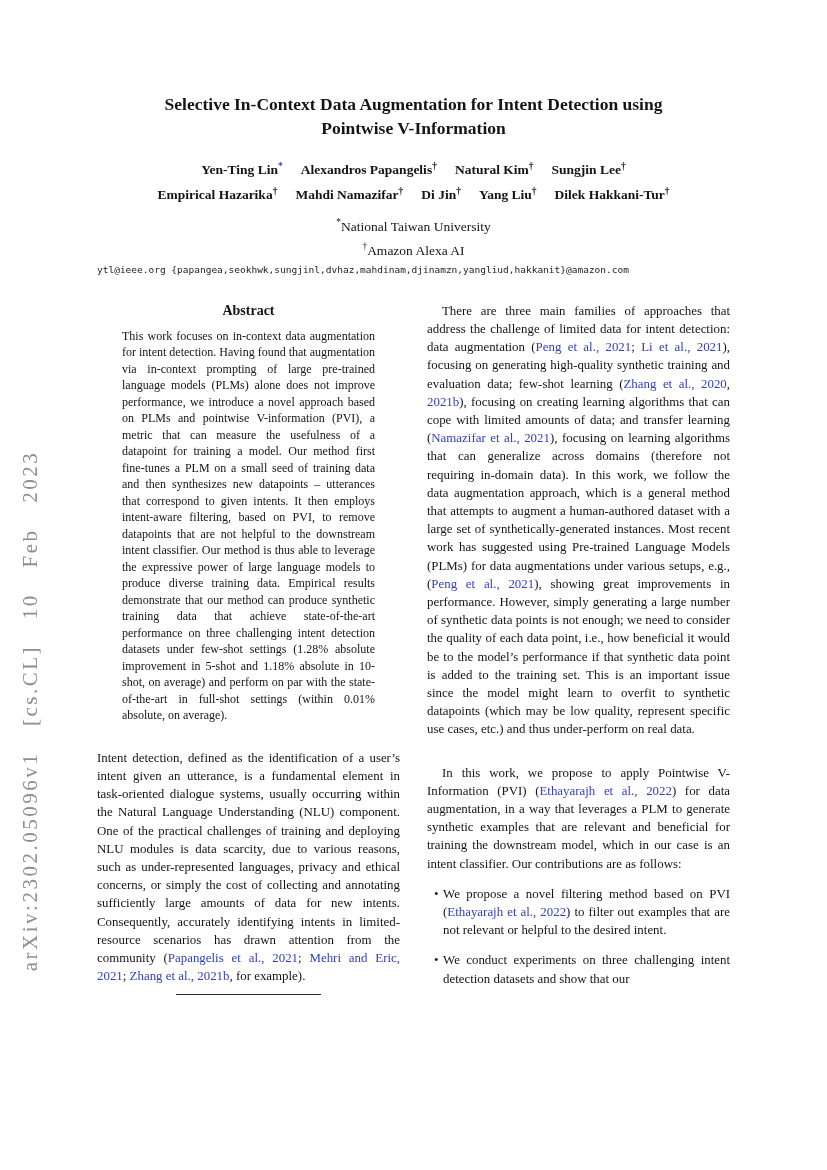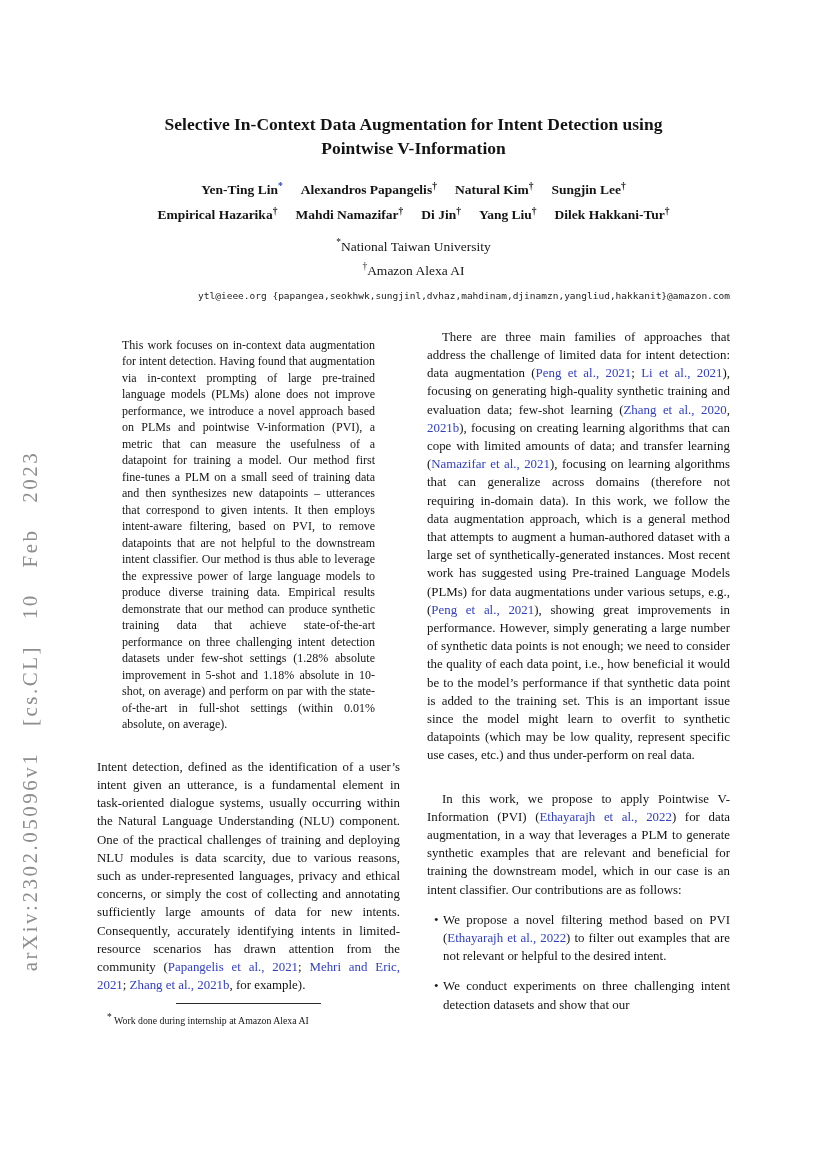--- a/index.html
+++ b/index.html
@@ -8,28 +8,28 @@
     font-family:"Liberation Serif",serif;color:#141414;overflow:hidden;
   }
   
   .arxiv-banner{
     position:absolute;left:18px;top:1056px;width:690px;
     transform-origin:0 0;transform:rotate(-90deg);
     text-align:center;white-space:nowrap;
     font-size:21px;letter-spacing:2.5px;word-spacing:18px;
     color:var(--banner,#8e8e8e);
   }
-  .content{position:absolute;left:97px;top:0;width:633px;padding-top:100px;}
+  .content{position:absolute;left:97px;top:0;width:633px;padding-top:80px;}
   .title{font-size:17.5px;font-weight:bold;text-align:center;line-height:24px;}
   .authors{margin-top:16px;text-align:center;font-size:13.5px;font-weight:bold;line-height:21px;}
   .authors .author{margin:16px 9px;white-space:nowrap;}
   .authors sup,.affil sup,.footnote sup{font-size:9.5px;}
   .affils{margin-top:7px;text-align:center;font-size:13.5px;line-height:20px;}
   .emails{
-    margin-top:9px;text-align:right;
+    margin-top:3px;text-align:left;
     font-family:"DejaVu Sans Mono",monospace;font-size:9.5px;color:#1a1a1a;
   }
   .columns{display:flex;gap:27px;margin-top:27px;align-items:flex-start;}
   .col{width:303px;font-size:12.9px;line-height:18.2px;text-align:justify;}
   .abstract-head{text-align:center;font-size:14px;font-weight:bold;line-height:17px;}
   .abstract-body{margin:9px 25px 0 25px;font-size:12px;line-height:16.5px;text-align:justify;}
   .sec-head{margin-top:16px;font-size:14.5px;font-weight:bold;line-height:18px;text-align:left;}
   .sec-num{margin-right:14px;}
   .para{margin-top:25px;}
   .para.indent{text-indent:15px;}
@@ -61,27 +61,27 @@
     <div class="affils">
       <div class="affil"><sup>*</sup><span>National Taiwan University</span></div>
       <div class="affil"><sup>†</sup><span>Amazon Alexa AI</span></div>
     </div>
 
     <div class="emails">ytl@ieee.org  {papangea,seokhwk,sungjinl,dvhaz,mahdinam,djinamzn,yangliud,hakkanit}@amazon.com</div>
 
     <div class="columns">
 
       <div class="col">
+        <div class="abstract-head">Abstract</div>
         <div class="abstract-body">This work focuses on in-context data augmentation for intent detection. Having found that augmentation via in-context prompting of large pre-trained language models (PLMs) alone does not improve performance, we introduce a novel approach based on PLMs and pointwise V-information (PVI), a metric that can measure the usefulness of a datapoint for training a model. Our method first fine-tunes a PLM on a small seed of training data and then synthesizes new datapoints – utterances that correspond to given intents. It then employs intent-aware filtering, based on PVI, to remove datapoints that are not helpful to the downstream intent classifier. Our method is thus able to leverage the expressive power of large language models to produce diverse training data. Empirical results demonstrate that our method can produce synthetic training data that achieve state-of-the-art performance on three challenging intent detection datasets under few-shot settings (1.28% absolute improvement in 5-shot and 1.18% absolute in 10-shot, on average) and perform on par with the state-of-the-art in full-shot settings (within 0.01% absolute, on average).</div>
 
 
         <div class="para"><span>Intent detection, defined as the identification of a user’s intent given an utterance, is a fundamental element in task-oriented dialogue systems, usually occurring within the Natural Language Understanding (NLU) component. One of the practical challenges of training and deploying NLU modules is data scarcity, due to various reasons, such as under-represented languages, privacy and ethical concerns, or simply the cost of collecting and annotating sufficiently large amounts of data for new intents. Consequently, accurately identifying intents in limited-resource scenarios has drawn attention from the community (</span><span class="cite">Papangelis et al., 2021</span><span>; </span><span class="cite">Mehri and Eric, 2021</span><span>; </span><span class="cite">Zhang et al., 2021b</span><span>, for example).</span></div>
 
         <hr class="footnote-rule">
-        <div class="footnote"><sup>*</sup><span> Work done during internship at Amazon Alexa AI</span></div>
       </div>
 
       <div class="col">
         <div class="para indent" style="margin-top:0;"><span>There are three main families of approaches that address the challenge of limited data for intent detection: data augmentation (</span><span class="cite">Peng et al., 2021</span><span>; </span><span class="cite">Li et al., 2021</span><span>), focusing on generating high-quality synthetic training and evaluation data; few-shot learning (</span><span class="cite">Zhang et al., 2020</span><span>, </span><span class="cite">2021b</span><span>), focusing on creating learning algorithms that can cope with limited amounts of data; and transfer learning (</span><span class="cite">Namazifar et al., 2021</span><span>), focusing on learning algorithms that can generalize across domains (therefore not requiring in-domain data). In this work, we follow the data augmentation approach, which is a general method that attempts to augment a human-authored dataset with a large set of synthetically-generated instances. Most recent work has suggested using Pre-trained Language Models (PLMs) for data augmentations under various setups, e.g., (</span><span class="cite">Peng et al., 2021</span><span>), showing great improvements in performance. However, simply generating a large number of synthetic data points is not enough; we need to consider the quality of each data point, i.e., how beneficial it would be to the model’s performance if that synthetic data point is added to the training set. This is an important issue since the model might learn to overfit to synthetic datapoints (which may be low quality, represent specific use cases, etc.) and thus under-perform on real data.</span></div>
         <div class="para indent"><span>In this work, we propose to apply Pointwise V-Information (PVI) (</span><span class="cite">Ethayarajh et al., 2022</span><span>) for data augmentation, in a way that leverages a PLM to generate synthetic examples that are relevant and beneficial for training the downstream model, which in our case is an intent classifier. Our contributions are as follows:</span></div>
 
         <div class="bullets">
           <div class="bullet">
             <span class="bullet-dot">•</span>
             <div class="bullet-text"><span>We propose a novel filtering method based on PVI (</span><span class="cite">Ethayarajh et al., 2022</span><span>) to filter out examples that are not relevant or helpful to the desired intent.</span></div>

